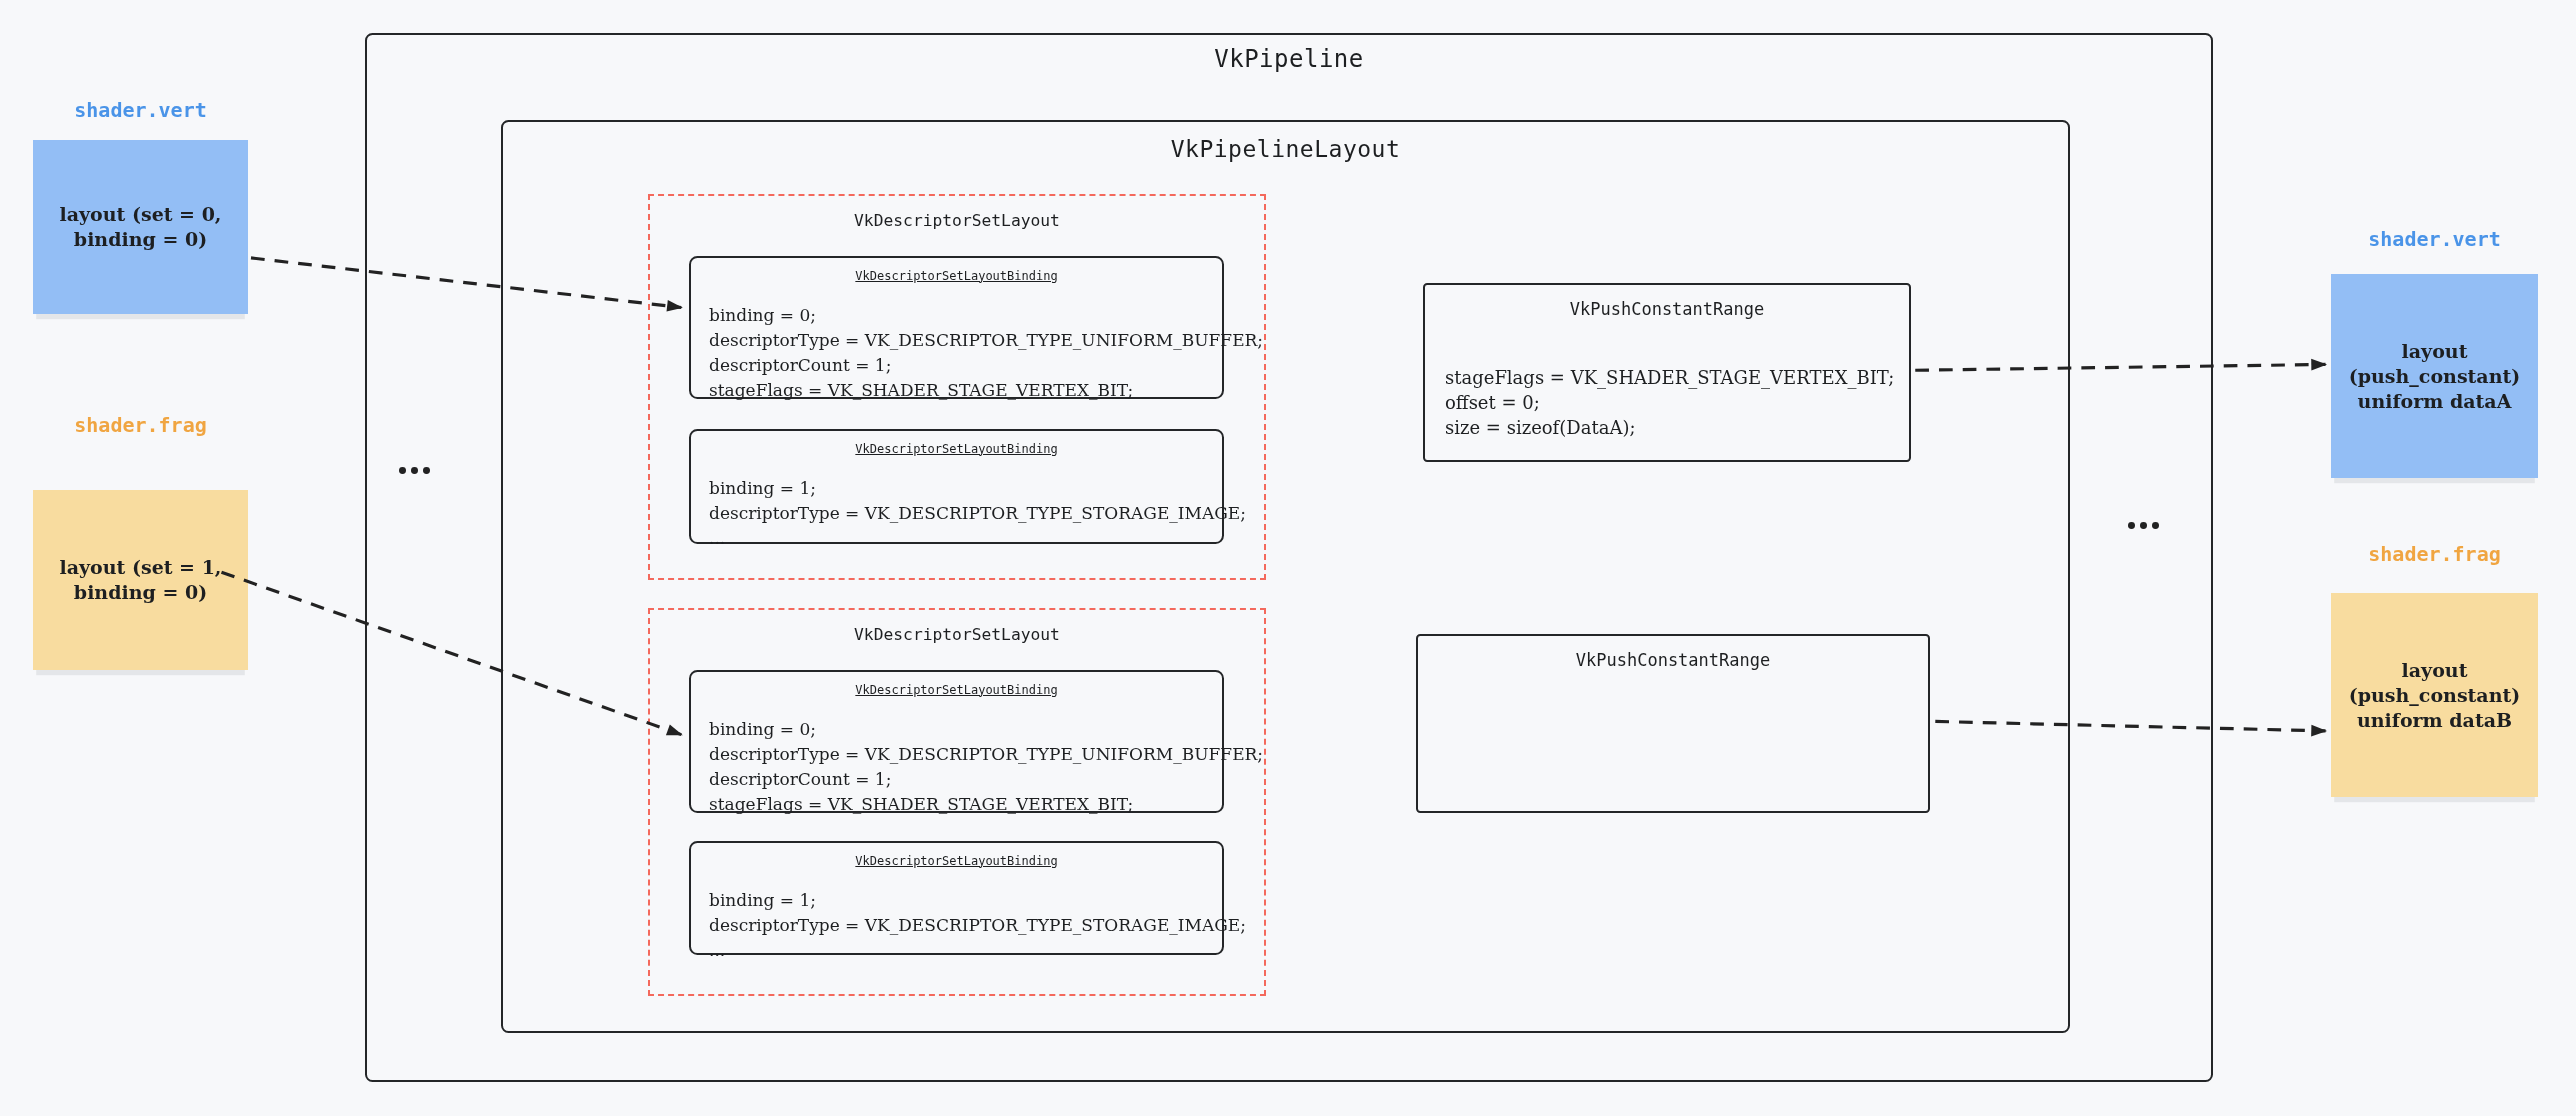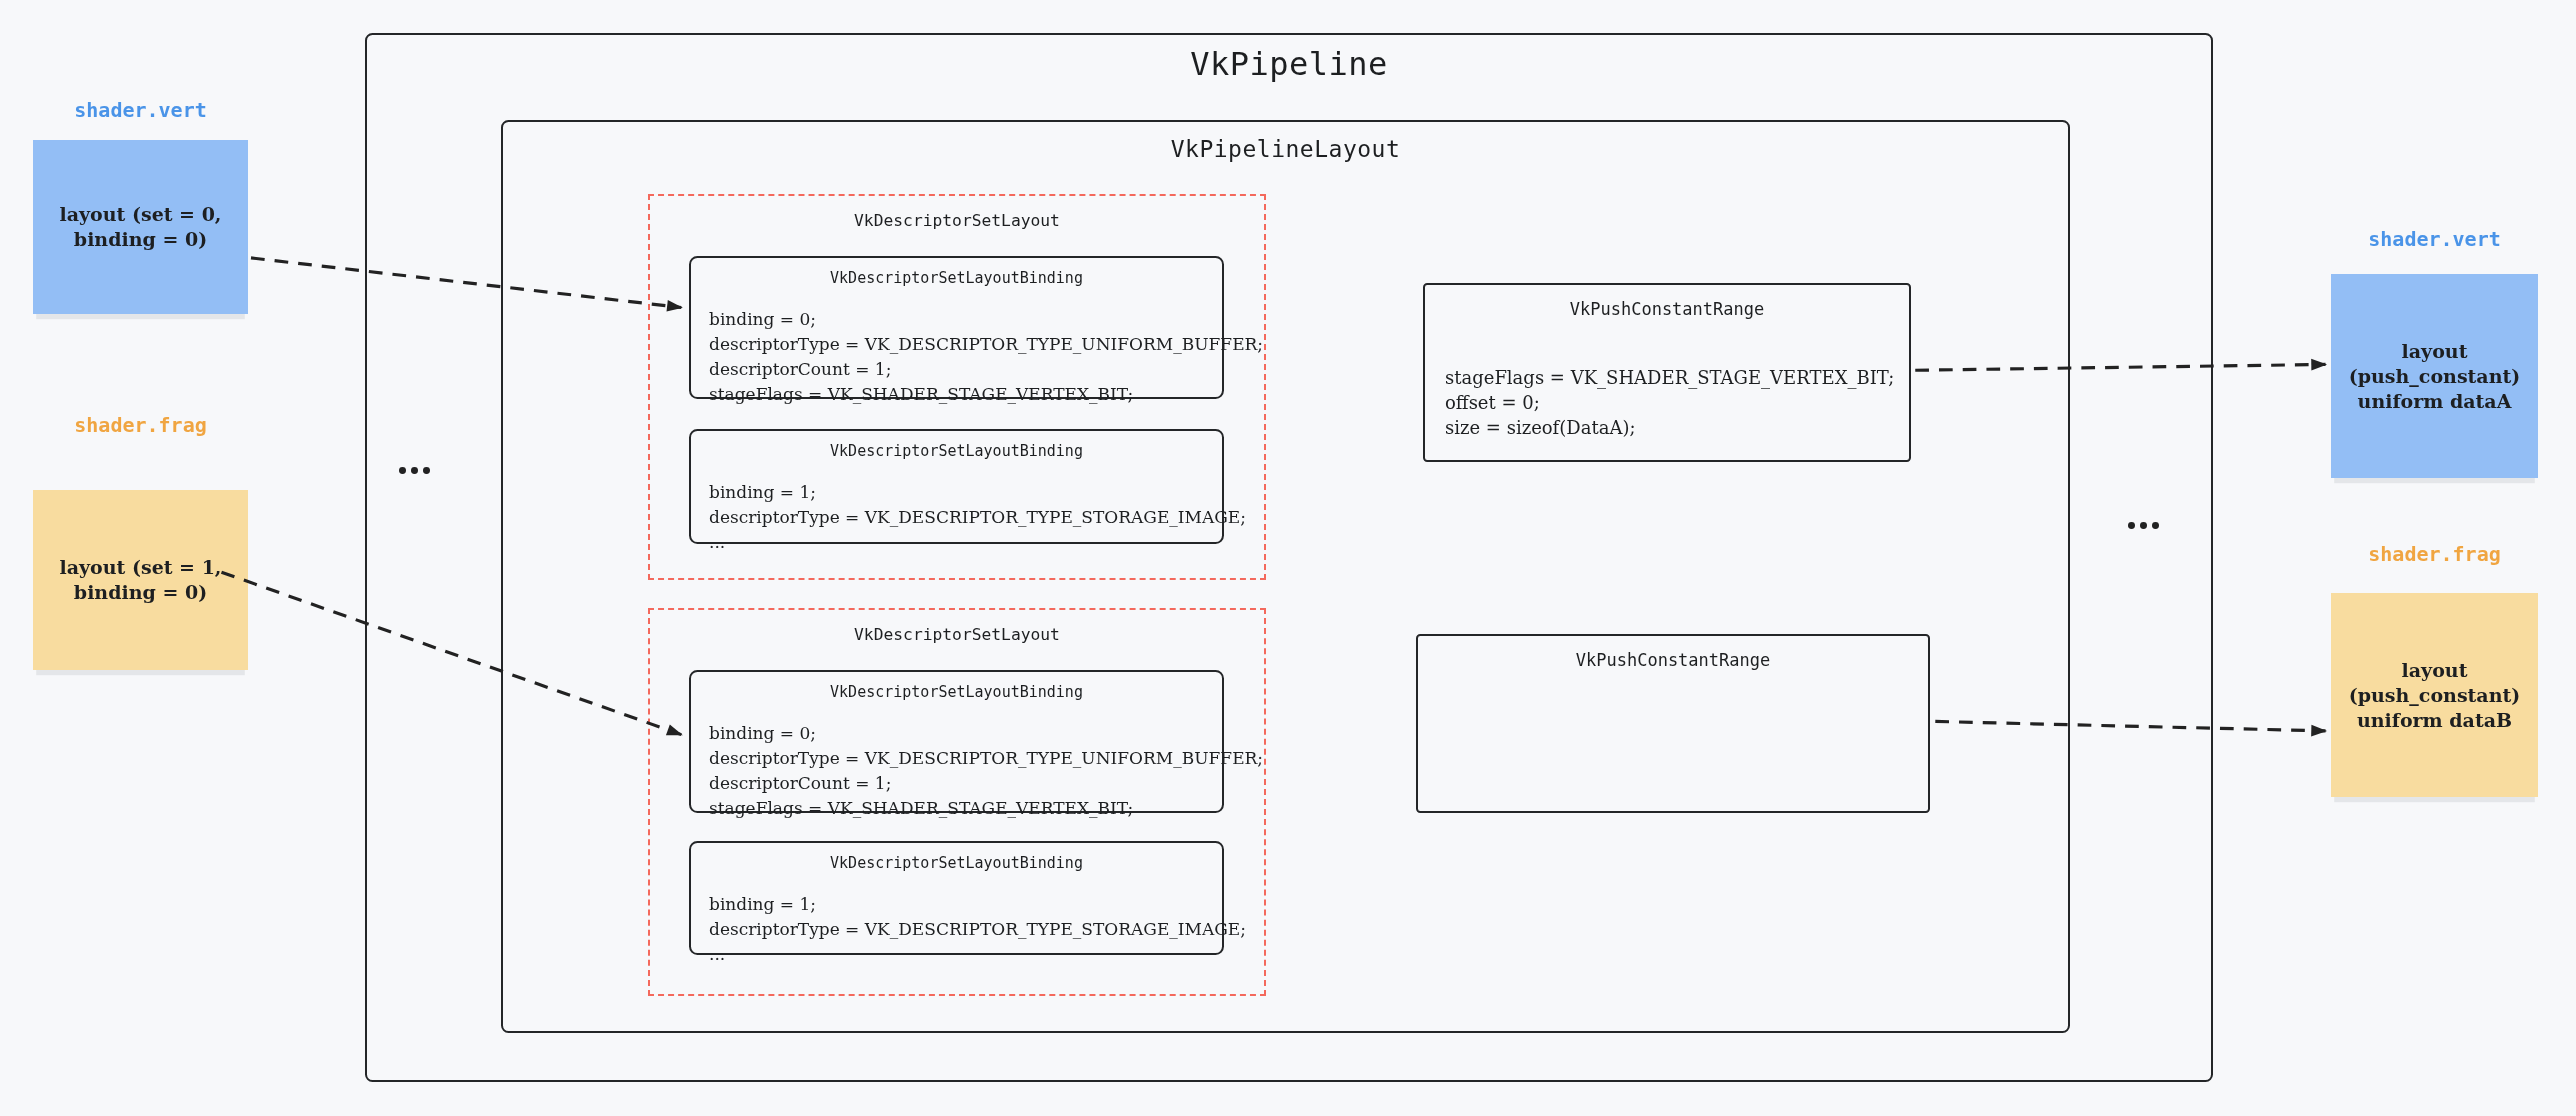--- a/index.html
+++ b/index.html
@@ -11,27 +11,27 @@
   *{margin:0;padding:0;box-sizing:border-box;}
   html,body{background:var(--bg);}
   .stage{position:relative;width:2576px;height:1117px;background:var(--bg);
          color:var(--ink);overflow:hidden;}
   .abs{position:absolute;}
   .mono{font-family:"DejaVu Sans Mono","Liberation Mono",monospace;}
   .serif{font-family:"DejaVu Serif","Liberation Serif",serif;}
 
   
   .frame{border:2.1px solid var(--line);border-radius:7.4px;background:transparent;}
-  .frame-title{width:100%;text-align:center;font-size:32px;letter-spacing:0.5px;}
+  .frame-title{width:100%;text-align:center;font-size:24px;letter-spacing:0.5px;}
 
   .dashed-box{border:2.6px dashed var(--red);background:transparent;}
   .dashed-title{width:100%;text-align:center;font-size:16.3px;}
 
   .bbox{border:2.6px solid var(--line);border-radius:8.4px;background:var(--bg);}
-  .bbox-title{width:100%;text-align:center;font-size:15px;padding-top:10.5px;}
+  .bbox-title{width:100%;text-align:center;font-size:12px;padding-top:10.5px;text-decoration:underline;}
   .bbox-body{padding:20px 0 0 18px;font-size:17px;line-height:25px;white-space:nowrap;}
 
   .pcr{border:2.1px solid var(--line);border-radius:4.2px;background:var(--bg);}
   .pcr-title{width:100%;text-align:center;font-size:17px;padding-top:13.7px;}
   .pcr-body{padding:46px 0 0 20px;font-size:18px;line-height:25px;white-space:nowrap;}
 
   .it{}
 
   
   .card-label{text-align:center;font-size:20px;font-weight:700;}

